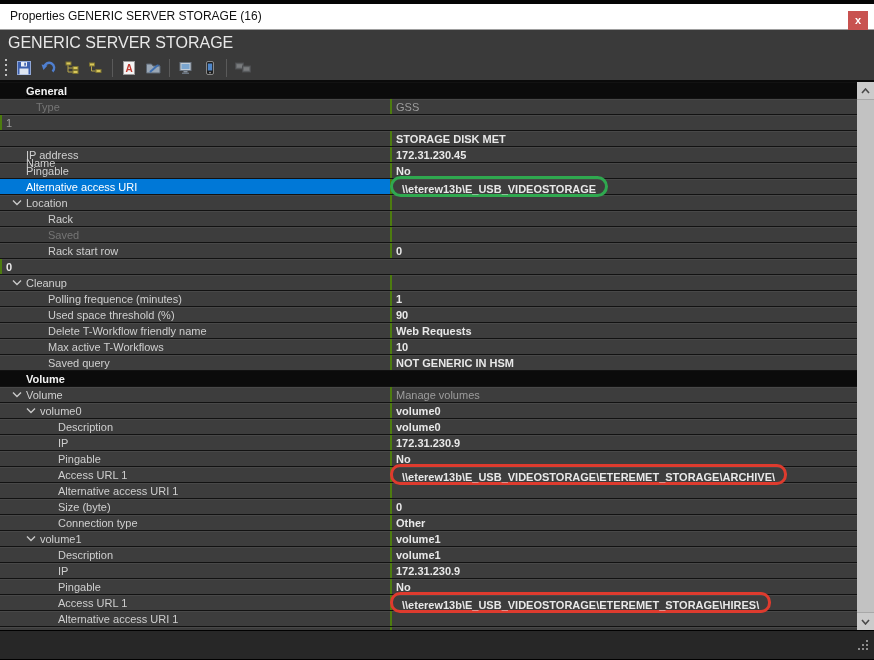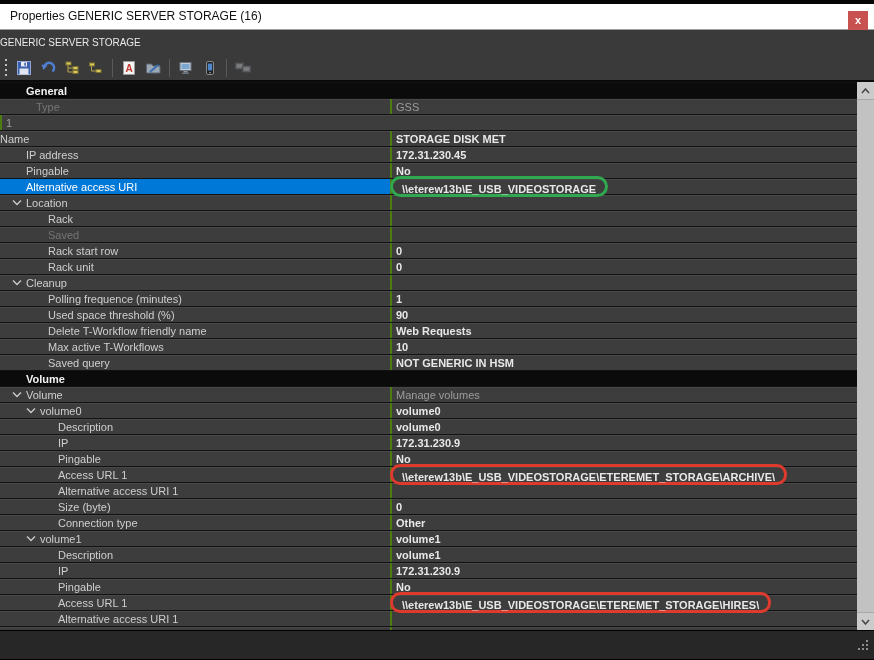--- a/index.html
+++ b/index.html
@@ -8,21 +8,21 @@
   #window { position:relative; width:874px; height:660px; background:#000; overflow:hidden; }
 
   
   .top-strip { height:4px; background:#050505; }
   .titlebar { position:relative; height:26px; background:#ffffff; border-bottom:1px solid #9f9f9f; }
   .titlebar .title { position:absolute; left:10px; top:5px; font-size:12px; color:#111; }
   .close-btn { position:absolute; right:6px; top:7px; width:20px; height:19px; background:#c85250;
                color:#fff; font-size:11px; font-weight:bold; text-align:center; line-height:19px; cursor:pointer; }
 
   
-  .headerband { height:25px; background:#3a3a3a; color:#e8e8e8; font-size:10px; line-height:25px; }
+  .headerband { height:25px; background:#3a3a3a; color:#e8e8e8; font-size:16px; line-height:25px; padding-left:8px; }
 
   
   .toolbar { height:27px; background:#3a3a3a; display:flex; align-items:center; padding-left:2px; border-bottom:2px solid #0a0a0a; }
   .tb-icon { width:24px; height:22px; display:flex; align-items:center; justify-content:center; }
   .tb-icon svg { display:block; }
   .tb-sep { width:1px; height:18px; background:#5a5a5a; margin:0 4px; }
   .tb-grip { width:8px; height:22px; display:flex; align-items:center; justify-content:center; margin-right:2px; }
   .disabled-icon { opacity:.45; }
 
   
@@ -184,21 +184,21 @@
           <div class="value-cell">
             <span class="val dim">GSS</span>
           </div>
         </div>
         <div class="row">
           <div class="value-cell">
             <span class="val dim">1</span>
           </div>
         </div>
         <div class="row">
-          <div class="label-cell" style="">
+          <div class="label-cell" style="padding-left: 26px; margin-top: 24px;">
             <span class="lbl">Name</span>
           </div>
           <div class="value-cell">
             <span class="val">STORAGE DISK MET</span>
           </div>
         </div>
         <div class="row">
           <div class="label-cell" style="padding-left: 26px;">
             <span class="lbl">IP address</span>
           </div>
@@ -253,23 +253,20 @@
         </div>
         <div class="row">
           <div class="label-cell" style="padding-left: 48px;">
             <span class="lbl">Rack start row</span>
           </div>
           <div class="value-cell">
             <span class="val">0</span>
           </div>
         </div>
         <div class="row">
-          <div class="label-cell" style="padding-left: 48px;">
-            <span class="lbl">Rack unit</span>
-          </div>
           <div class="value-cell">
             <span class="val">0</span>
           </div>
         </div>
         <div class="row">
           <div class="label-cell" style="padding-left: 8px;">
             <span class="chev">
               <svg width="10" height="7" viewBox="0 0 10 7">
                 <polyline points="1,1.5 5,5.5 9,1.5" fill="none" stroke="#c9c9c9" stroke-width="1.4"></polyline>
               </svg>

